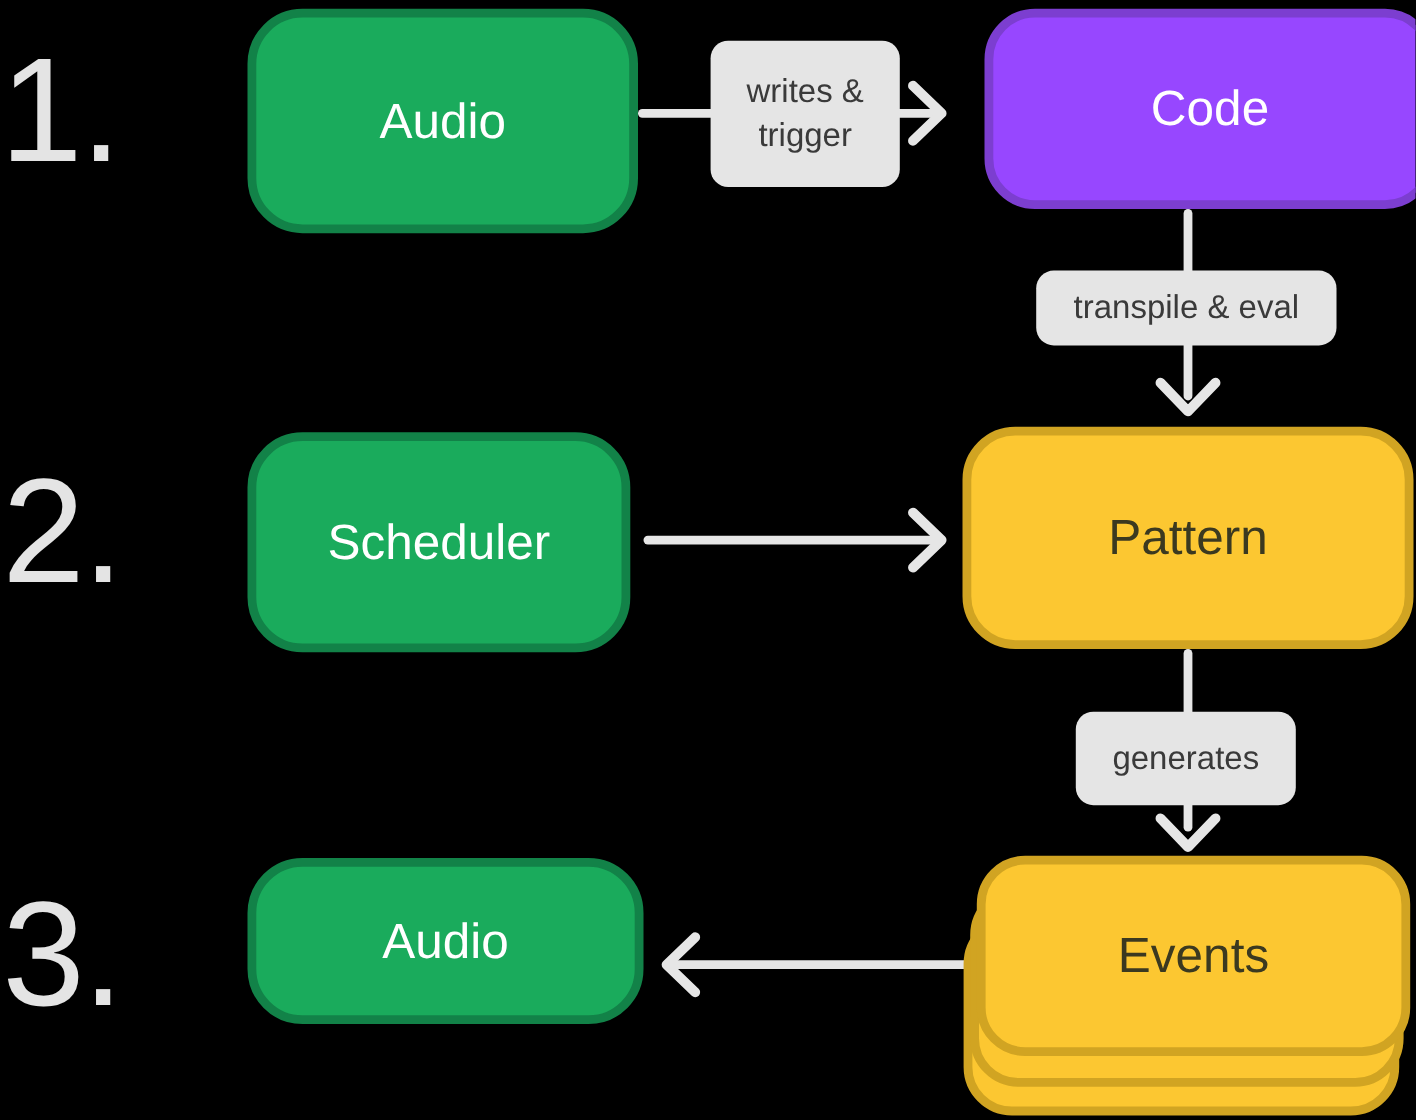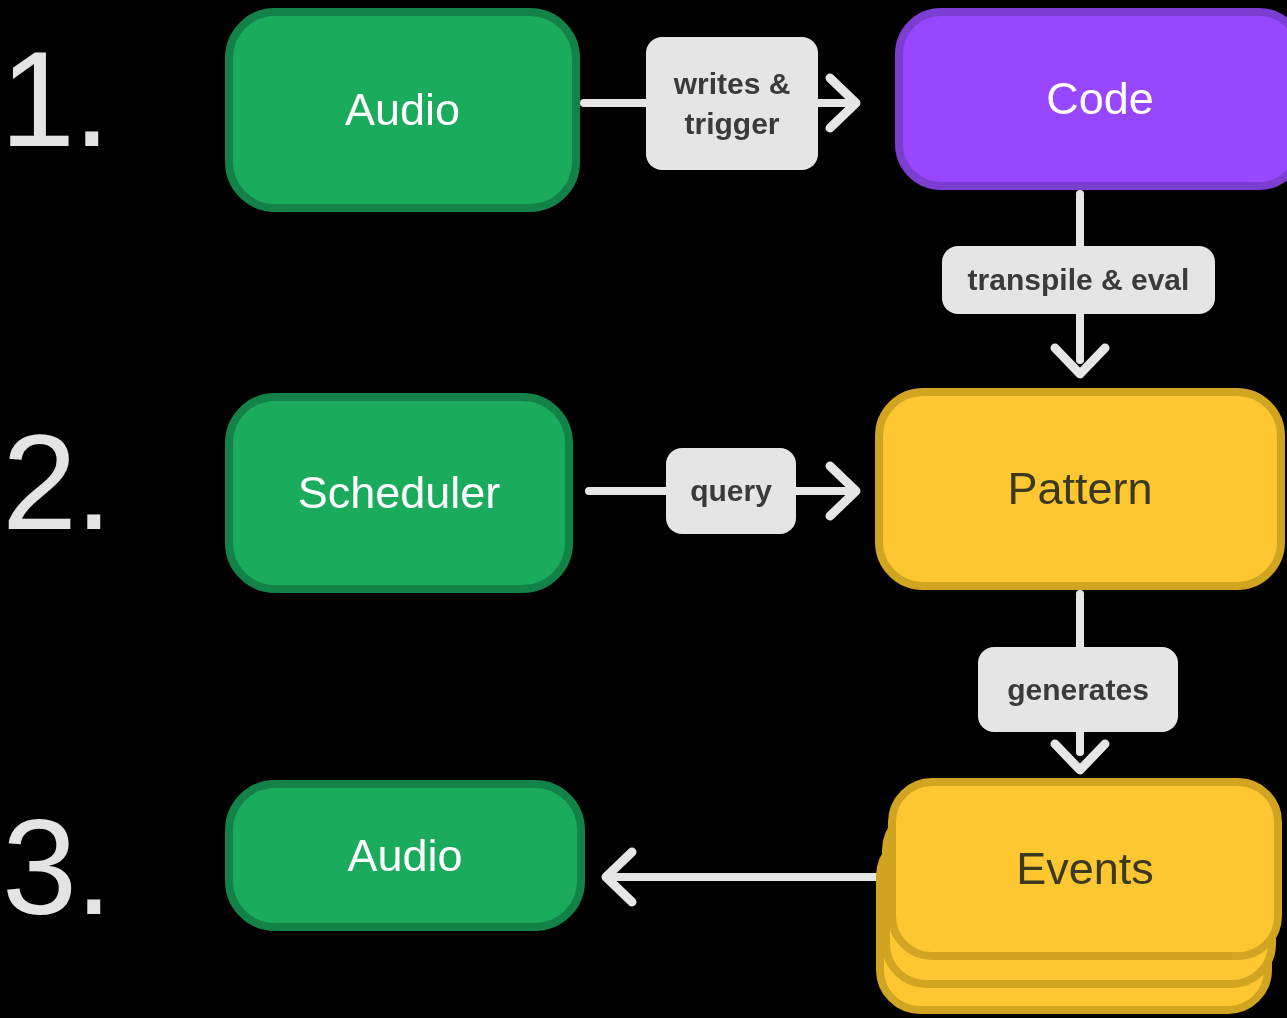--- a/index.html
+++ b/index.html
@@ -95,21 +95,21 @@
   .edge-label {
     position: absolute;
     display: flex;
     flex-direction: column;
     align-items: center;
     justify-content: center;
     box-sizing: border-box;
     background: #E5E5E5;
     color: #3A3A3A;
     font-size: 30px;
-    font-weight: 700;
+    font-weight: 400;
     border-radius: 16px;
     text-align: center;
     line-height: 1.32;
     z-index: 5;
   }
   #label-writes    { left: 646px; top: 37px;  width: 172px; height: 133px; }
   #label-transpile { left: 942px; top: 246px; width: 273px; height: 68px; }
   #label-query     { left: 666px; top: 448px; width: 130px; height: 86px; }
   #label-generates { left: 978px; top: 647px; width: 200px; height: 85px; }
   #label-trigger   { left: 666px; top: 833px; width: 146px; height: 87px; }
@@ -163,20 +163,17 @@
     <span>Events</span>
   </div>
 
   <div class="edge-label" id="label-writes">
     <span>writes &amp;</span>
     <span>trigger</span>
   </div>
   <div class="edge-label" id="label-transpile">
     <span>transpile &amp; eval</span>
   </div>
-  <div class="edge-label" id="label-query">
-    <span>query</span>
-  </div>
   <div class="edge-label" id="label-generates">
     <span>generates</span>
   </div>
 
 </div>
 
 </body></html>

